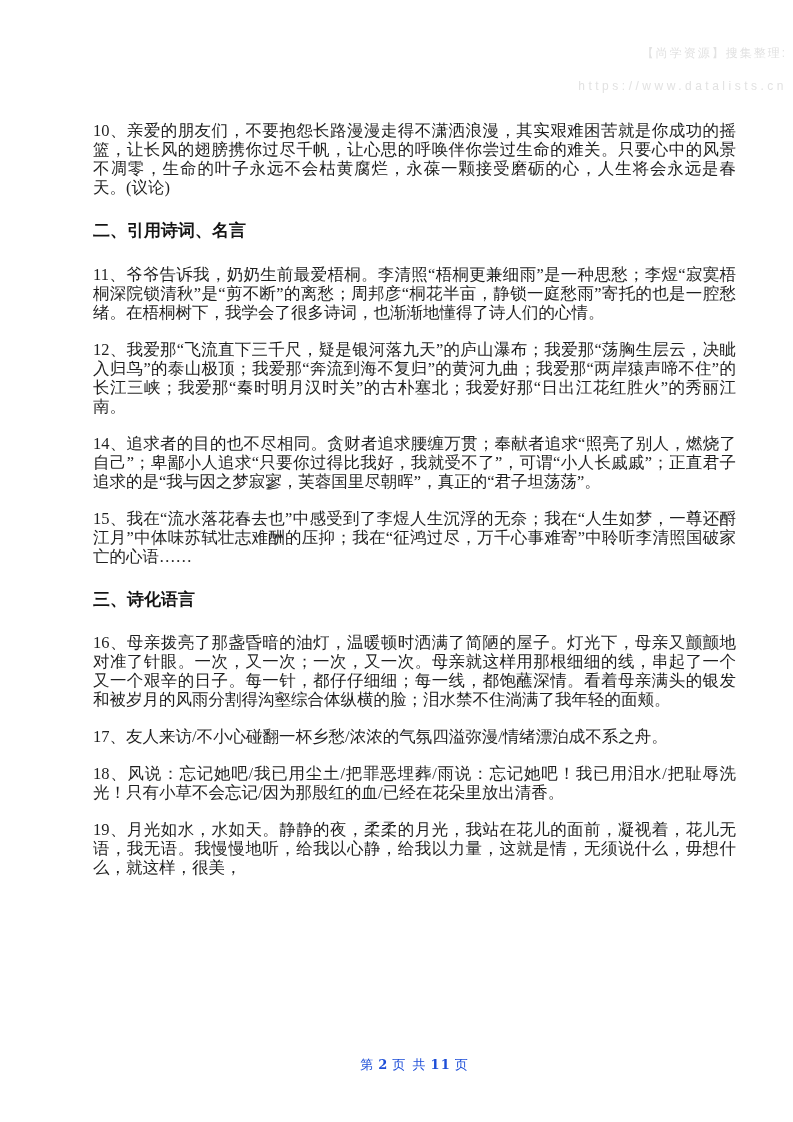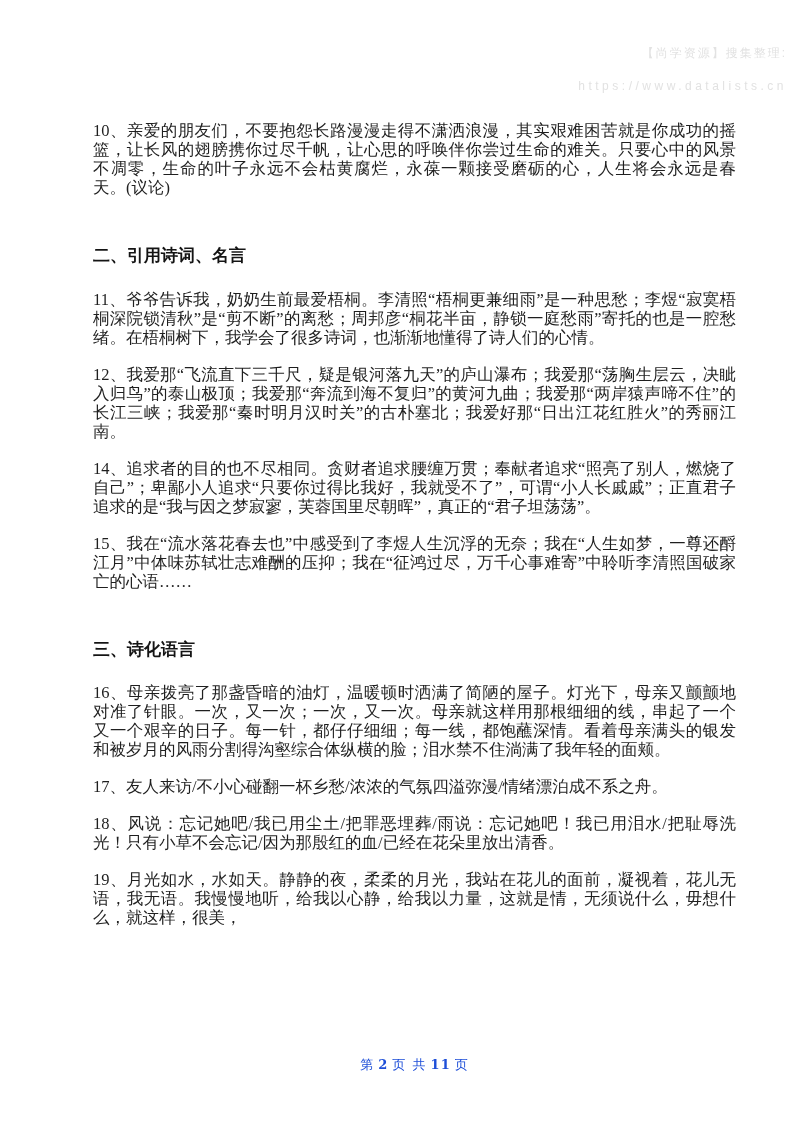--- a/index.html
+++ b/index.html
@@ -49,21 +49,20 @@
     font-size: 16.5px;
     line-height: 19px;
     text-align: justify;
     text-justify: inter-ideograph;
     word-break: break-all;
   }
   .heading {
     font-size: 17px;
     font-weight: bold;
     line-height: 31.6px;
-    margin-top: 25px;
     font-family: "Liberation Sans", "DejaVu Sans", sans-serif;
     color: #141414;
   }
   .footer {
     position: absolute;
     bottom: 57px;
     left: 0;
     right: 0;
     text-align: center;
     font-size: 13px;

